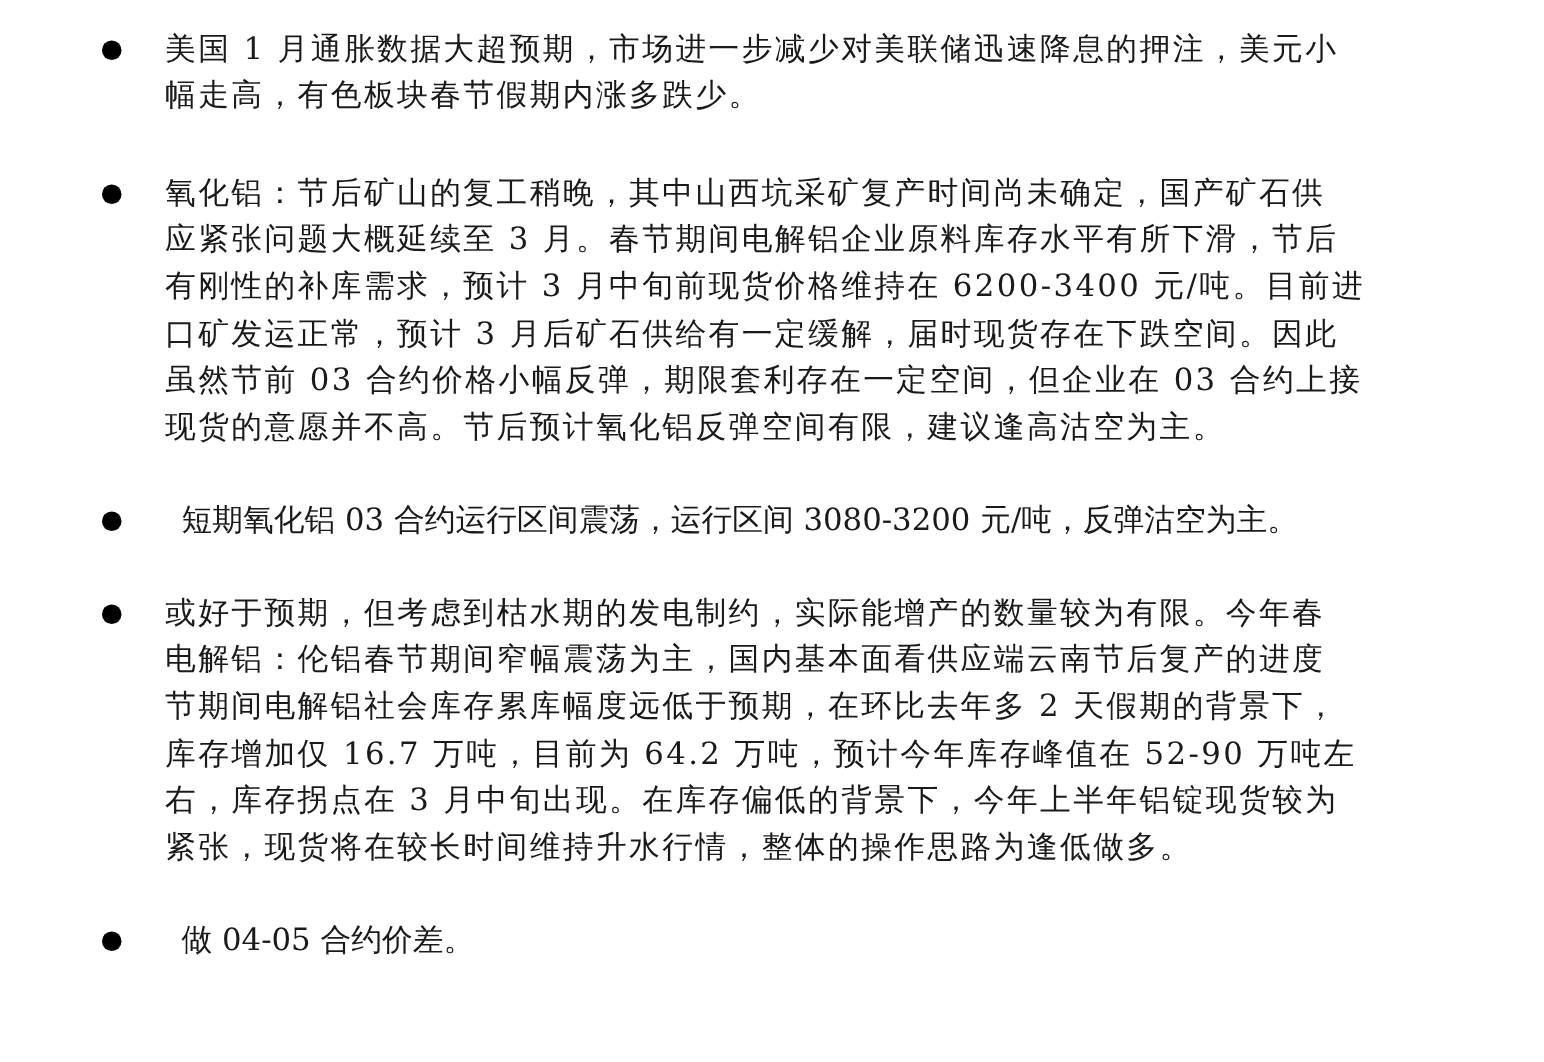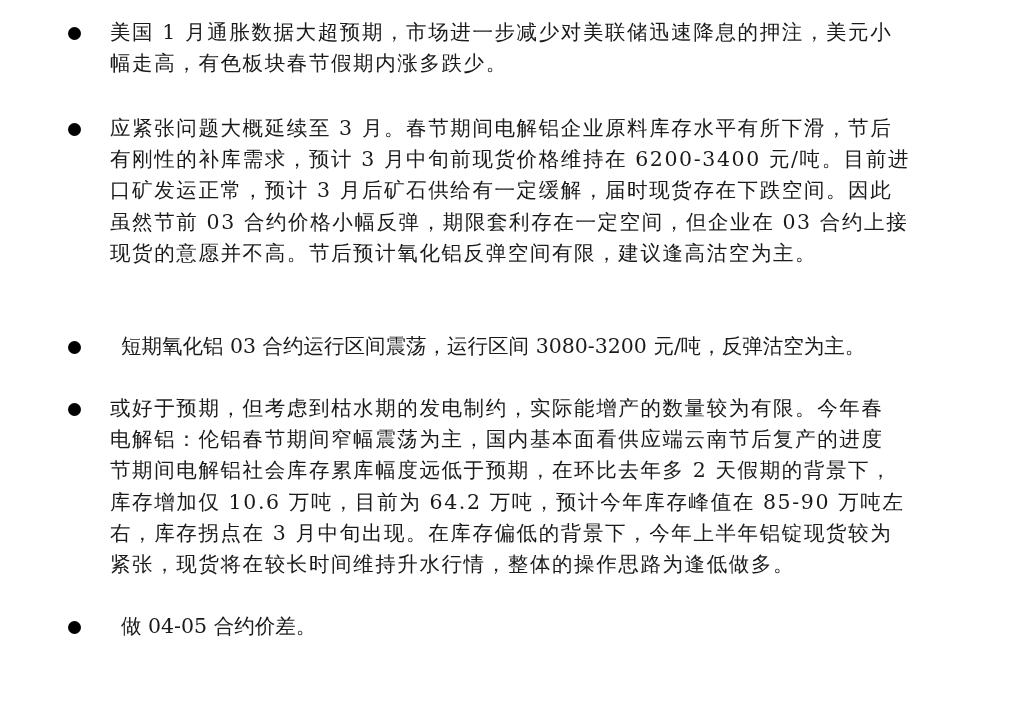--- a/index.html
+++ b/index.html
@@ -62,20 +62,21 @@
     <span class="bullet-dot" style="top:10px;"></span>
     <div class="bullet-text">
       <span class="line">美国 1 月通胀数据大超预期，市场进一步减少对美联储迅速降息的押注，美元小</span>
       <span class="line">幅走高，有色板块春节假期内涨多跌少。</span>
     </div>
   </div>
 
   <div class="bullet-item" style="top:113px;">
     <span class="bullet-dot" style="top:10px;"></span>
     <div class="bullet-text">
+      <span class="line">氧化铝：节后矿山的复工稍晚，其中山西坑采矿复产时间尚未确定，国产矿石供</span>
       <span class="line">应紧张问题大概延续至 3 月。春节期间电解铝企业原料库存水平有所下滑，节后</span>
       <span class="line">有刚性的补库需求，预计 3 月中旬前现货价格维持在 6200-3400 元/吨。目前进</span>
       <span class="line">口矿发运正常，预计 3 月后矿石供给有一定缓解，届时现货存在下跌空间。因此</span>
       <span class="line">虽然节前 03 合约价格小幅反弹，期限套利存在一定空间，但企业在 03 合约上接</span>
       <span class="line">现货的意愿并不高。节后预计氧化铝反弹空间有限，建议逢高沽空为主。</span>
     </div>
   </div>
 
   <div class="bullet-item" style="top:331px;">
     <span class="bullet-dot" style="top:10px;"></span>
@@ -83,21 +84,21 @@
       <span class="line">短期氧化铝 03 合约运行区间震荡，运行区间 3080-3200 元/吨，反弹沽空为主。</span>
     </div>
   </div>
 
   <div class="bullet-item" style="top:393px;">
     <span class="bullet-dot" style="top:10px;"></span>
     <div class="bullet-text">
       <span class="line">或好于预期，但考虑到枯水期的发电制约，实际能增产的数量较为有限。今年春</span>
       <span class="line">电解铝：伦铝春节期间窄幅震荡为主，国内基本面看供应端云南节后复产的进度</span>
       <span class="line">节期间电解铝社会库存累库幅度远低于预期，在环比去年多 2 天假期的背景下，</span>
-      <span class="line">库存增加仅 10.6 万吨，目前为 64.2 万吨，预计今年库存峰值在 85-90 万吨左</span>
+      <span class="line">库存增加仅 16.7 万吨，目前为 64.2 万吨，预计今年库存峰值在 52-90 万吨左</span>
       <span class="line">右，库存拐点在 3 月中旬出现。在库存偏低的背景下，今年上半年铝锭现货较为</span>
       <span class="line">紧张，现货将在较长时间维持升水行情，整体的操作思路为逢低做多。</span>
     </div>
   </div>
 
   <div class="bullet-item" style="top:611px;">
     <span class="bullet-dot" style="top:10px;"></span>
     <div class="bullet-text compact">
       <span class="line">做 04-05 合约价差。</span>
     </div>

